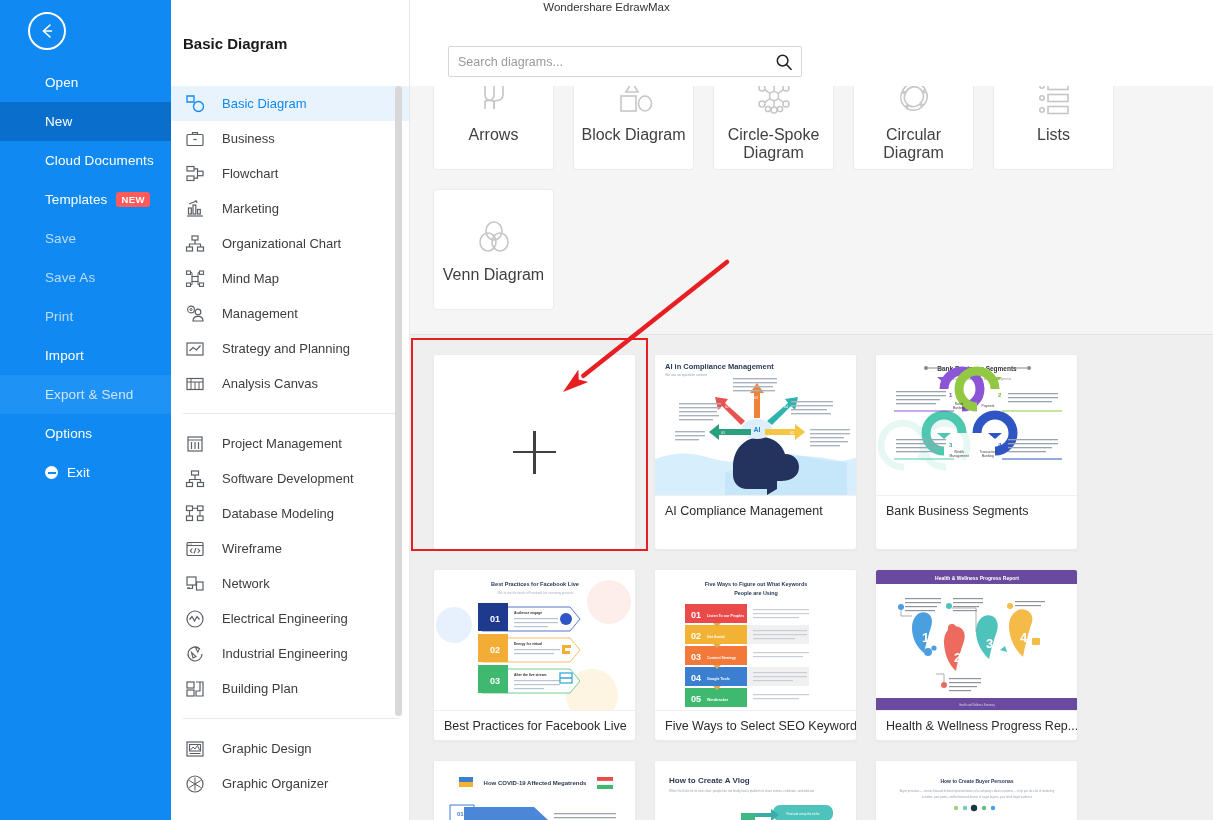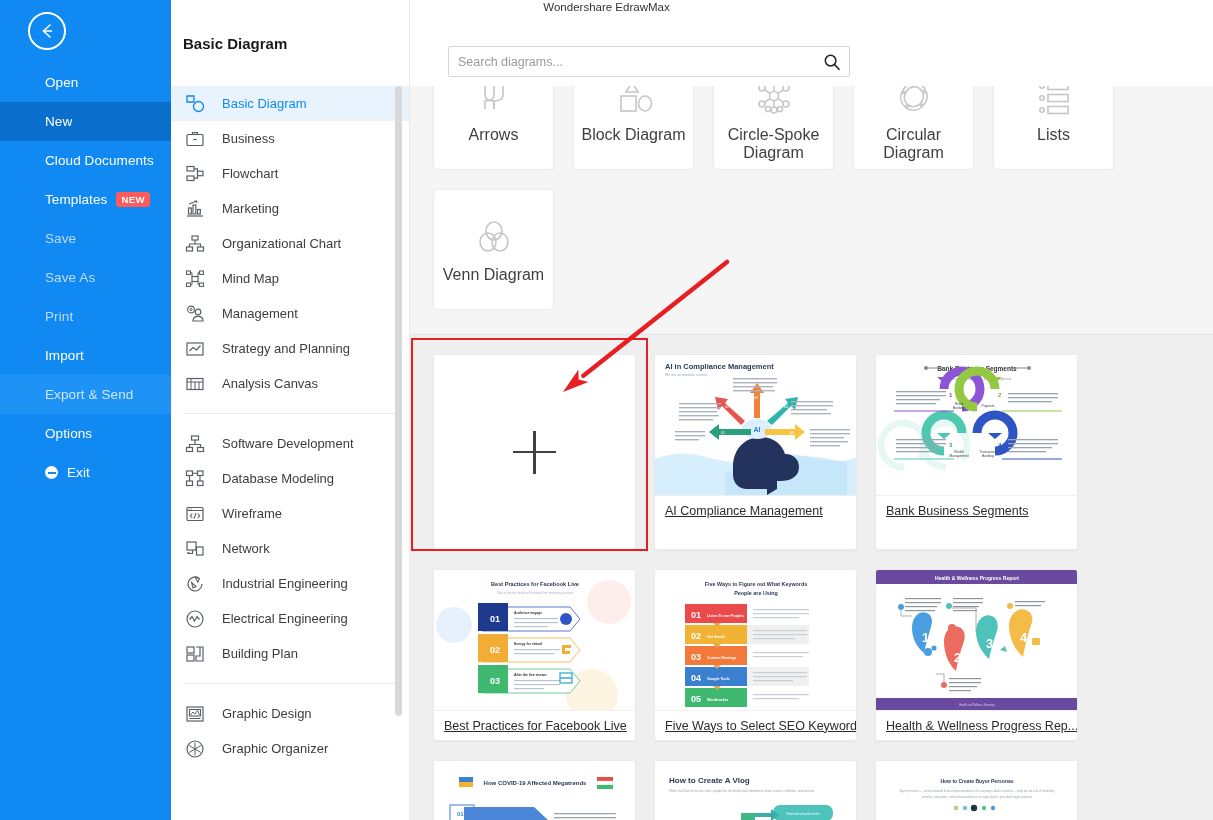--- a/index.html
+++ b/index.html
@@ -86,21 +86,21 @@
   
   .main {
     flex: 1 1 auto; height: 820px; position: relative;
     background: #f5f5f5; overflow: hidden;
   }
   .search-zone {
     height: 86px; background: #ffffff; position: relative;
   }
   .searchbox {
     position: absolute; left: 38px; top: 46px;
-    width: 402px; height: 31px; border: 1px solid #d6d6d6;
+    width: 354px; height: 31px; border: 1px solid #d6d6d6;
     background: #fff; border-radius: 2px; display: flex; align-items: center;
   }
   .searchbox input {
     border: 0; outline: 0; flex: 1 1 auto; height: 100%;
     padding: 0 9px; font-size: 12.5px; color: #333;
     font-family: "Liberation Sans", sans-serif; background: transparent;
   }
   .searchbox input::placeholder { color: #9a9a9a; }
   .search-btn {
     width: 34px; height: 100%; display:flex; align-items:center;
@@ -135,21 +135,21 @@
   .tpl-row { display: flex; gap: 18px; margin-bottom: 19px; }
   .tpl-card {
     width: 203px; background: #fff; border-radius: 3px;
     border: 1px solid #ebebeb; cursor: pointer; overflow: hidden;
     box-shadow: 0 1px 2px rgba(0,0,0,.04);
   }
   .tpl-thumb { height: 140px; background: #fff; position: relative; overflow: hidden; }
   .tpl-name {
     height: 30px; display: flex; align-items: center; padding: 0 10px;
     font-size: 12.5px; color: #2b2b2b; border-top: 1px solid #f0f0f0;
-    white-space: nowrap; overflow: hidden; text-decoration: underline;
+    white-space: nowrap; overflow: hidden;
   }
   .tpl-card.blank { background: #fff; }
   .tpl-card.blank .tpl-thumb { height: 194px; display:flex; align-items:center; justify-content:center; }
   .plus { width: 43px; height: 43px; position: relative; }
   .plus:before, .plus:after {
     content:""; position: absolute; background: #404040;
   }
   .plus:before { left: 20px; top: 0; width: 2.5px; height: 43px; }
   .plus:after { top: 20px; left: 0; height: 2.5px; width: 43px; }
 
@@ -314,20 +314,30 @@
               <rect x="3" y="5.5" width="16" height="11" fill="none" stroke="#5a5f66" stroke-width="1.2"></rect>
               <path d="M3 9h16M7 5.5v11M11 9v7.5M15 9v7.5" stroke="#5a5f66" stroke-width="1"></path>
             </svg>
           </span>
           <span>Analysis Canvas</span>
         </div>
         <div class="cat-sep"></div>
         <div class="cat-item">
           <span class="cat-ico">
             <svg width="22" height="22" viewBox="0 0 22 22">
+              <rect x="4" y="4" width="14" height="14" fill="none" stroke="#5a5f66" stroke-width="1.2"></rect>
+              <path d="M4 7h14" stroke="#5a5f66" stroke-width="1"></path>
+              <path d="M7.5 9v7M11 9v7M14.5 9v7" stroke="#5a5f66" stroke-width="1.2"></path>
+            </svg>
+          </span>
+          <span>Project Management</span>
+        </div>
+        <div class="cat-item">
+          <span class="cat-ico">
+            <svg width="22" height="22" viewBox="0 0 22 22">
               <rect x="7.5" y="3" width="7" height="4" fill="none" stroke="#5a5f66" stroke-width="1.2"></rect>
               <rect x="2.5" y="14.5" width="6" height="4" fill="none" stroke="#5a5f66" stroke-width="1.2"></rect>
               <rect x="13.5" y="14.5" width="6" height="4" fill="none" stroke="#5a5f66" stroke-width="1.2"></rect>
               <path d="M11 7v4.5M5.5 14.5v-3h11v3" stroke="#5a5f66" stroke-width="1.2" fill="none"></path>
             </svg>
           </span>
           <span>Software Development</span>
         </div>
         <div class="cat-item">
           <span class="cat-ico">
@@ -360,35 +370,35 @@
               <path d="M8.5 12v3.5H3.5" stroke="#5a5f66" stroke-width="1.2" fill="none"></path>
               <rect x="12.5" y="9" width="6.5" height="8" fill="none" stroke="#5a5f66" stroke-width="1.2"></rect>
               <path d="M3 15h3" stroke="#5a5f66" stroke-width="1.2"></path>
             </svg>
           </span>
           <span>Network</span>
         </div>
         <div class="cat-item">
           <span class="cat-ico">
             <svg width="22" height="22" viewBox="0 0 22 22">
+              <circle cx="11" cy="11" r="8" fill="none" stroke="#5a5f66" stroke-width="1.2"></circle>
+              <path d="M5.5 11.5 L8 8.5 L10.5 13 L13 8.5 L15.5 11.5" fill="none" stroke="#5a5f66" stroke-width="1.2"></path>
+            </svg>
+          </span>
+          <span>Electrical Engineering</span>
+        </div>
+        <div class="cat-item">
+          <span class="cat-ico">
+            <svg width="22" height="22" viewBox="0 0 22 22">
               <path d="M18 11a7 7 0 1 1-3.2-5.9" fill="none" stroke="#5a5f66" stroke-width="1.2"></path>
               <path d="M11.5 4.3 L15.5 5.6 L13.8 9.3Z" fill="none" stroke="#5a5f66" stroke-width="1.1"></path>
               <path d="M7.5 9.5 L12 13.5 L9 15Z" fill="none" stroke="#5a5f66" stroke-width="1.1"></path>
             </svg>
           </span>
           <span>Industrial Engineering</span>
-        </div>
-        <div class="cat-item">
-          <span class="cat-ico">
-            <svg width="22" height="22" viewBox="0 0 22 22">
-              <circle cx="11" cy="11" r="8" fill="none" stroke="#5a5f66" stroke-width="1.2"></circle>
-              <path d="M5.5 11.5 L8 8.5 L10.5 13 L13 8.5 L15.5 11.5" fill="none" stroke="#5a5f66" stroke-width="1.2"></path>
-            </svg>
-          </span>
-          <span>Electrical Engineering</span>
         </div>
         <div class="cat-item">
           <span class="cat-ico">
             <svg width="22" height="22" viewBox="0 0 22 22">
               <rect x="3" y="4" width="7" height="6" fill="none" stroke="#5a5f66" stroke-width="1.2"></rect>
               <rect x="3" y="12" width="7" height="6" fill="none" stroke="#5a5f66" stroke-width="1.2"></rect>
               <path d="M12 4h7v14h-7V13h4V4z" fill="none" stroke="#5a5f66" stroke-width="1.2"></path>
             </svg>
           </span>
           <span>Building Plan</span>

